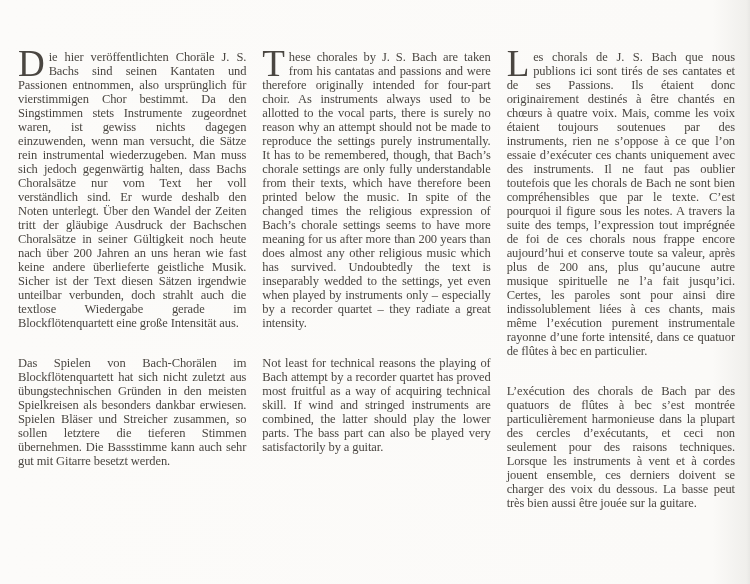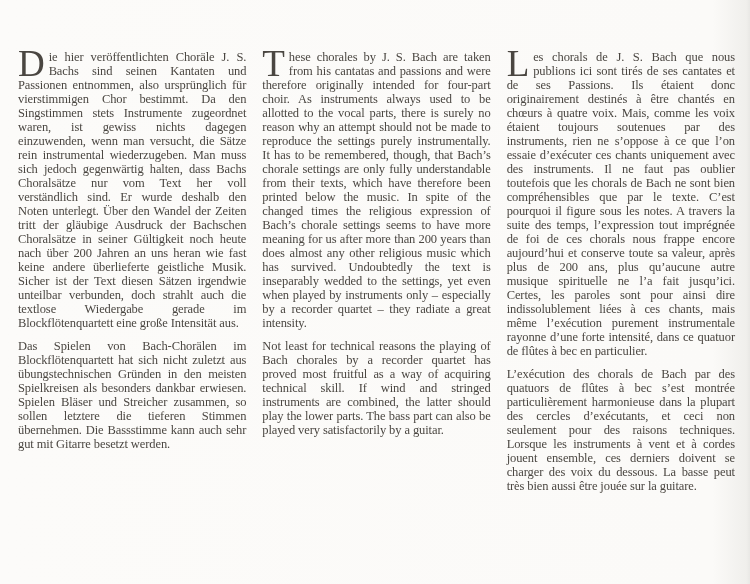--- a/index.html
+++ b/index.html
@@ -28,21 +28,21 @@
     margin: 0;
     font-size: 12.5px;
     line-height: 14px;
     letter-spacing: -0.1px;
     text-align: justify;
     text-justify: inter-word;
     hyphens: auto;
     -webkit-hyphens: auto;
   }
   .para + .para {
-    margin-top: 9px;
+    margin-top: 26px;
   }
   .dropcap {
     float: left;
     font-size: 37px;
     line-height: 28px;
     height: 28px;
     margin: 0 4px 0 0;
   }
 </style>
 </head>
@@ -50,21 +50,21 @@
 
 <div class="page">
 
   <div class="column" lang="de">
     <p class="para"><span class="dropcap">D</span><span>ie hier veröffentlichten Choräle J. S. Bachs sind seinen Kantaten und Passionen entnommen, also ursprünglich für vierstimmigen Chor bestimmt. Da den Singstimmen stets Instrumente zugeordnet waren, ist gewiss nichts dagegen einzuwenden, wenn man versucht, die Sätze rein instrumental wiederzugeben. Man muss sich jedoch gegenwärtig halten, dass Bachs Choralsätze nur vom Text her voll verständlich sind. Er wurde deshalb den Noten unterlegt. Über den Wandel der Zeiten tritt der gläubige Ausdruck der Bachschen Choralsätze in seiner Gültigkeit noch heute nach über 200 Jahren an uns heran wie fast keine andere überlieferte geistliche Musik. Sicher ist der Text diesen Sätzen irgendwie unteilbar verbunden, doch strahlt auch die textlose Wiedergabe gerade im Blockflötenquartett eine große Intensität aus.</span></p>
     <p class="para"><span>Das Spielen von Bach-Chorälen im Blockflötenquartett hat sich nicht zuletzt aus übungstechnischen Gründen in den meisten Spielkreisen als besonders dankbar erwiesen. Spielen Bläser und Streicher zusammen, so sollen letztere die tieferen Stimmen übernehmen. Die Bassstimme kann auch sehr gut mit Gitarre besetzt werden.</span></p>
   </div>
 
   <div class="column" lang="en">
     <p class="para"><span class="dropcap">T</span><span>hese chorales by J. S. Bach are taken from his cantatas and passions and were therefore originally intended for four-part choir. As instruments always used to be allotted to the vocal parts, there is surely no reason why an attempt should not be made to reproduce the settings purely instrumentally. It has to be remembered, though, that Bach’s chorale settings are only fully understandable from their texts, which have therefore been printed below the music. In spite of the changed times the religious expression of Bach’s chorale settings seems to have more meaning for us after more than 200 years than does almost any other religious music which has survived. Undoubtedly the text is inseparably wedded to the settings, yet even when played by instruments only – especially by a recorder quartet – they radiate a great intensity.</span></p>
-    <p class="para"><span>Not least for technical reasons the playing of Bach chorales by a recorder quartet has proved most fruitful as a way of acquiring technical skill. If wind and stringed instruments are combined, the latter should play the lower parts. The bass part can also be played very satisfactorily by a guitar.</span></p>
+    <p class="para"><span>Not least for technical reasons the playing of Bach attempt by a recorder quartet has proved most fruitful as a way of acquiring technical skill. If wind and stringed instruments are combined, the latter should play the lower parts. The bass part can also be played very satisfactorily by a guitar.</span></p>
   </div>
 
   <div class="column" lang="fr">
     <p class="para"><span class="dropcap">L</span><span>es chorals de J. S. Bach que nous publions ici sont tirés de ses cantates et de ses Passions. Ils étaient donc originairement destinés à être chantés en chœurs à quatre voix. Mais, comme les voix étaient toujours soutenues par des instruments, rien ne s’oppose à ce que l’on essaie d’exécuter ces chants uniquement avec des instruments. Il ne faut pas oublier toutefois que les chorals de Bach ne sont bien compréhensibles que par le texte. C’est pourquoi il figure sous les notes. A travers la suite des temps, l’expression tout imprégnée de foi de ces chorals nous frappe encore aujourd’hui et conserve toute sa valeur, après plus de 200 ans, plus qu’aucune autre musique spirituelle ne l’a fait jusqu’ici. Certes, les paroles sont pour ainsi dire indissolublement liées à ces chants, mais même l’exécution purement instrumentale rayonne d’une forte intensité, dans ce quatuor de flûtes à bec en particulier.</span></p>
     <p class="para"><span>L’exécution des chorals de Bach par des quatuors de flûtes à bec s’est montrée particulièrement harmonieuse dans la plupart des cercles d’exécutants, et ceci non seulement pour des raisons techniques. Lorsque les instruments à vent et à cordes jouent ensemble, ces derniers doivent se charger des voix du dessous. La basse peut très bien aussi être jouée sur la guitare.</span></p>
   </div>
 
 </div>
 
 </body></html>

